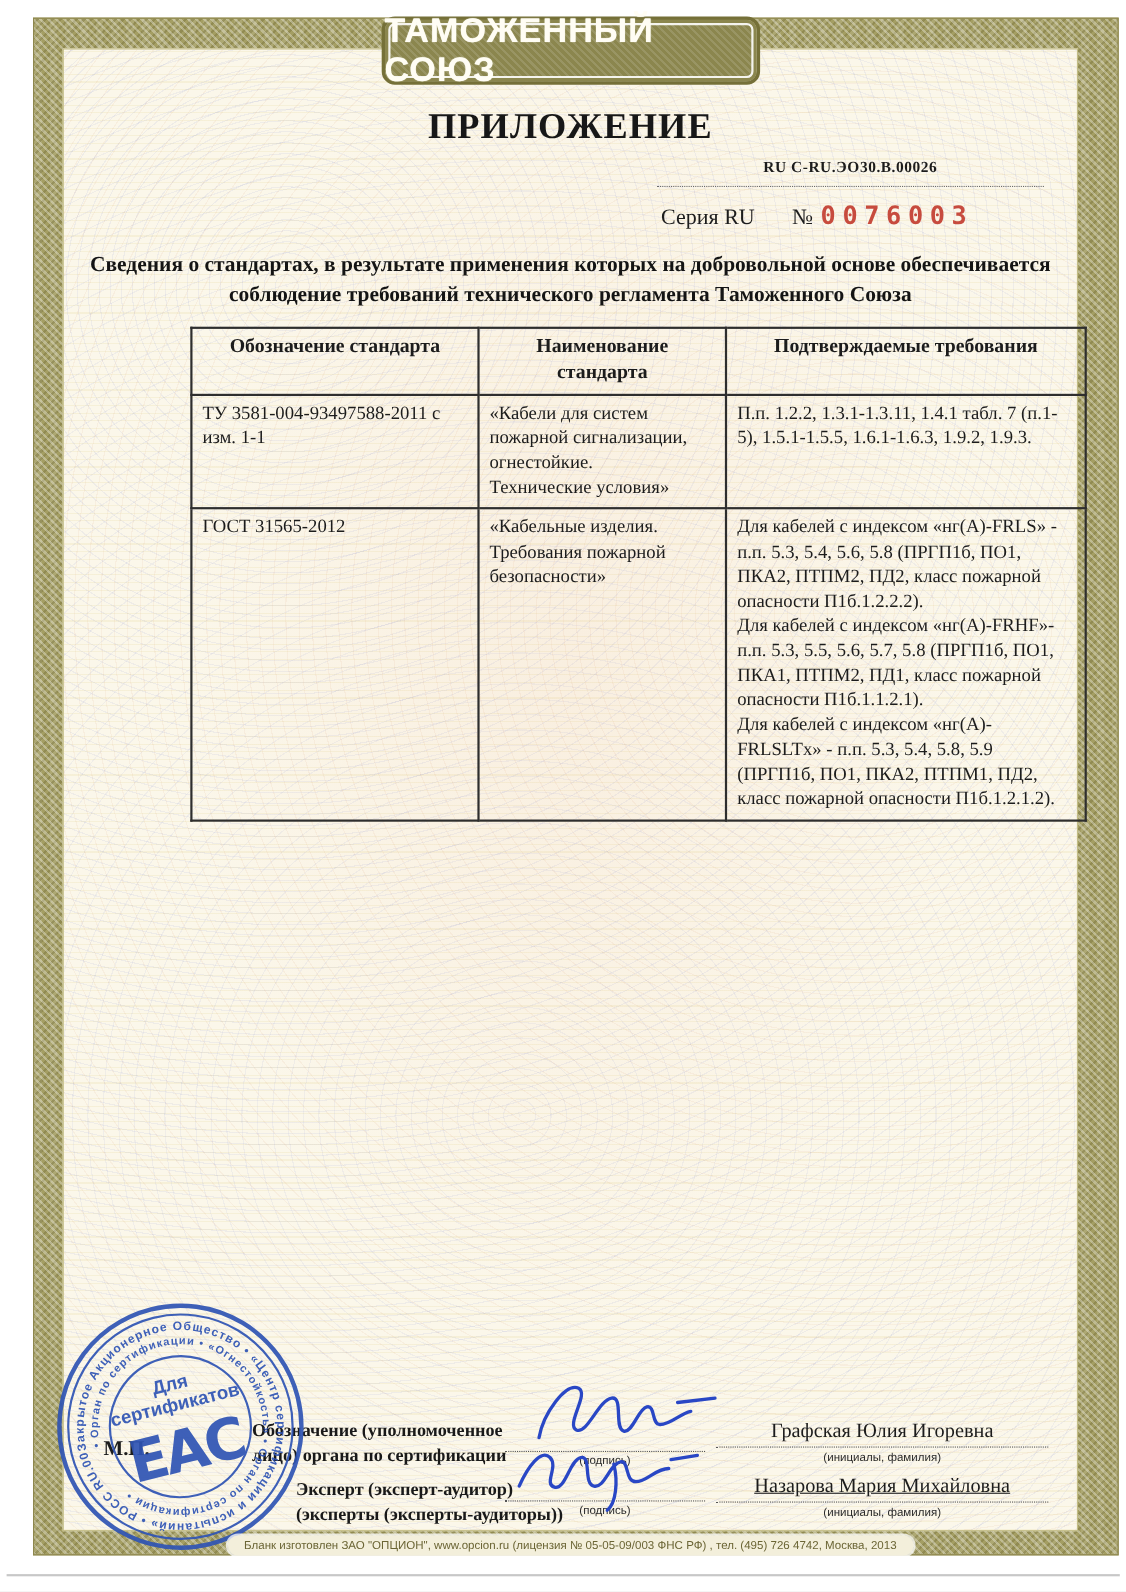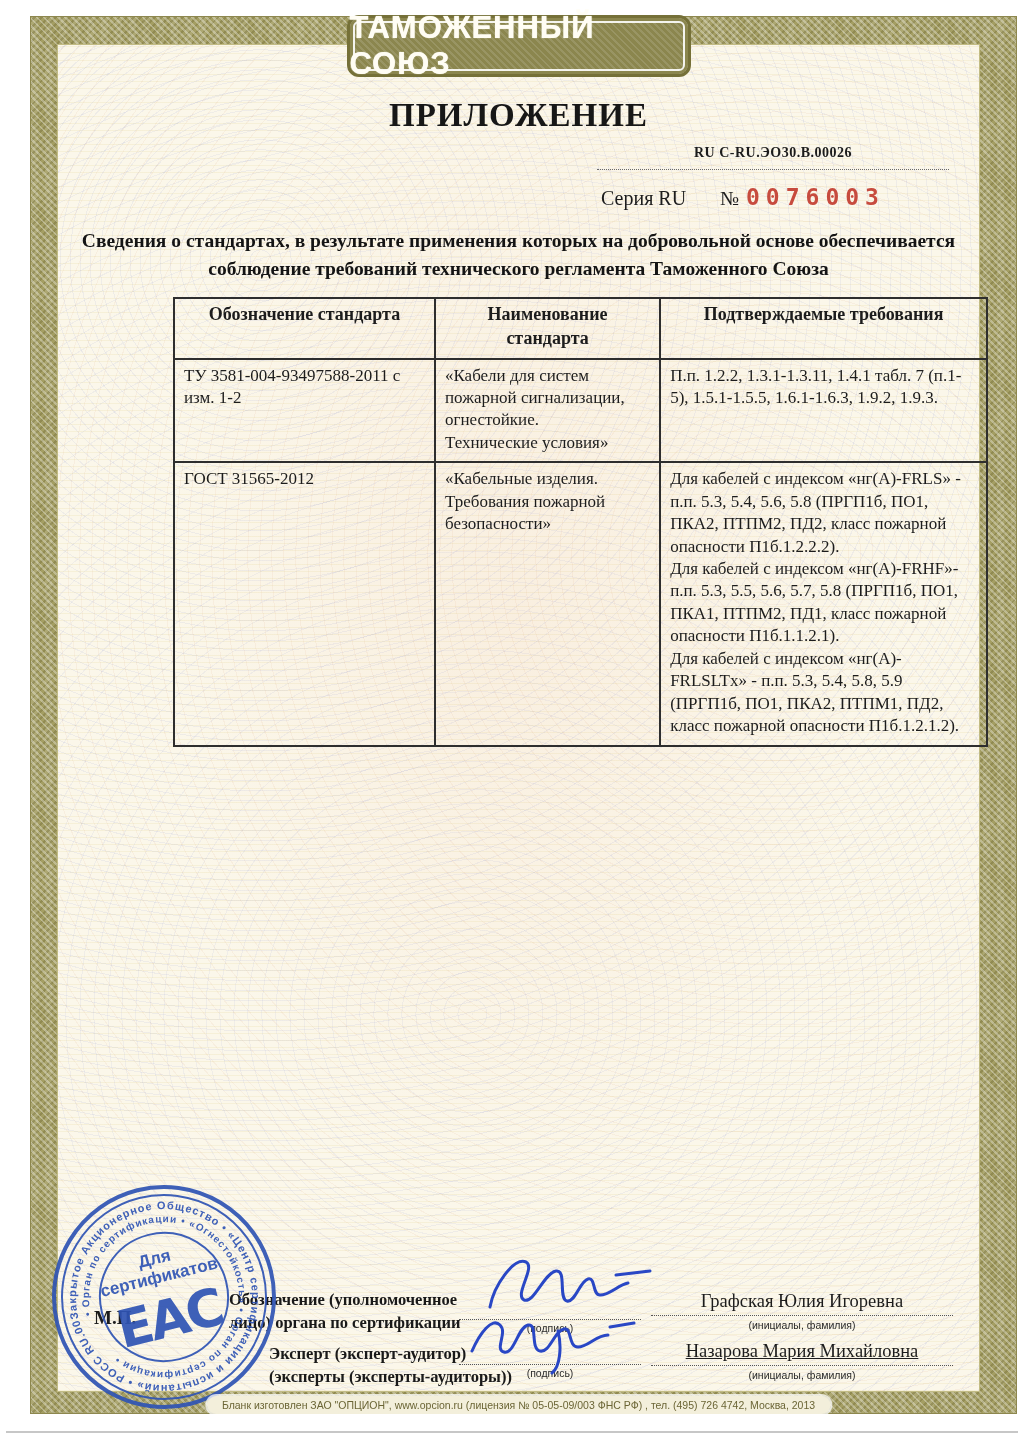--- a/index.html
+++ b/index.html
@@ -143,21 +143,21 @@
       <thead>
         <tr>
           <th>Обозначение стандарта</th>
           <th>Наименование
 стандарта</th>
           <th>Подтверждаемые требования</th>
         </tr>
       </thead>
       <tbody>
         <tr>
-          <td>ТУ  3581-004-93497588-2011  с изм. 1-2</td>
+          <td>ТУ  3581-004-93497588-2011  с изм. 1-1</td>
           <td class="cell-pre">«Кабели для систем
 пожарной сигнализации,
 огнестойкие.
 Технические условия»</td>
           <td>
             <p>П.п. 1.2.2, 1.3.1-1.3.11, 1.4.1 табл. 7 (п.1-5), 1.5.1-1.5.5, 1.6.1-1.6.3, 1.9.2, 1.9.3.</p>
           </td>
         </tr>
         <tr>
           <td>ГОСТ 31565-2012</td>

